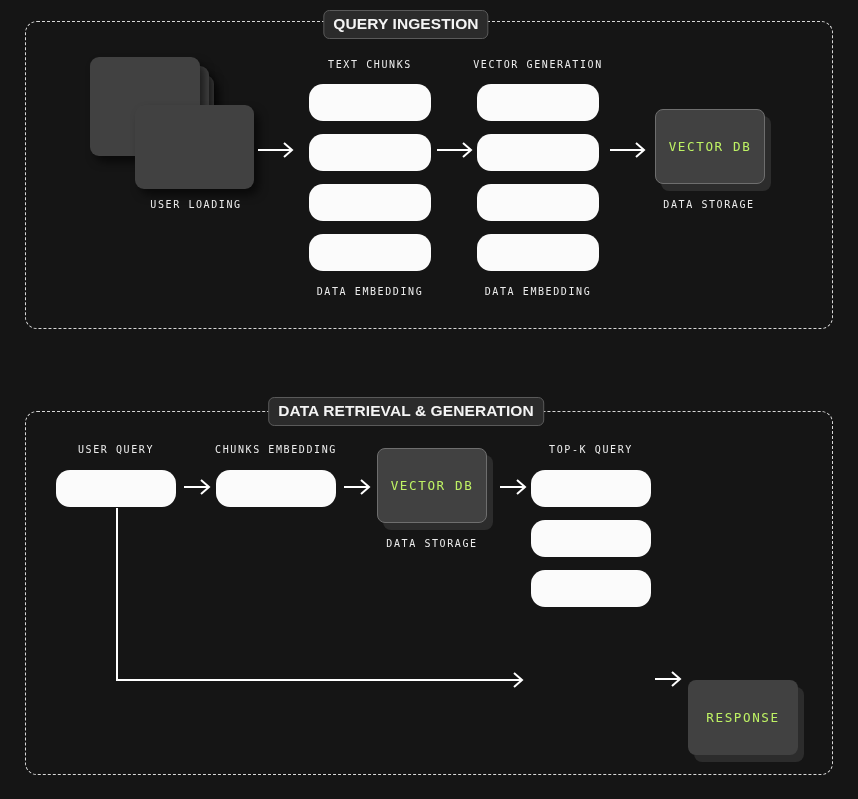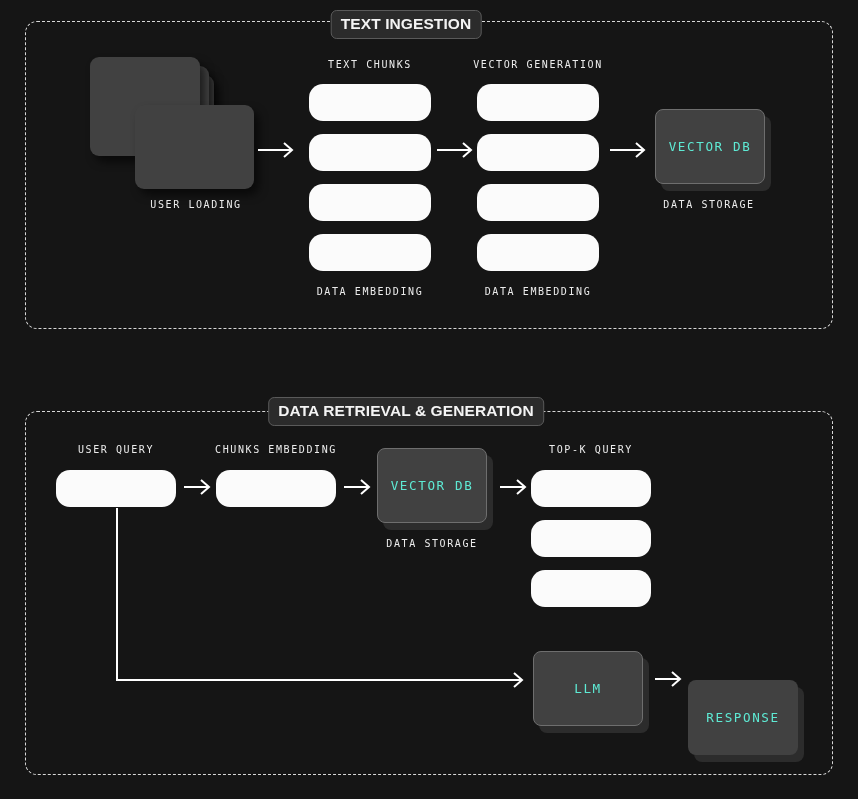--- a/index.html
+++ b/index.html
@@ -64,21 +64,21 @@
     border-radius: 9px;
   }
   .card.shadow { box-shadow: 5px 6px 9px rgba(0,0,0,0.55); }
 
   .dbox {
     position: absolute;
     background: #414141;
     border-radius: 8px;
     border: 1px solid #6e6e6e;
     box-shadow: 6px 7px 0 0 #2c2c2c;
-    color: #5eead4;
+    color: #bef264;
     font-size: 12.6px;
     letter-spacing: 1.6px;
     display: flex;
     align-items: center;
     justify-content: center;
     white-space: nowrap;
   }
   .dbox.noborder { border-color: transparent; }
 
   
@@ -87,21 +87,21 @@
 
   
   #elbow { position: absolute; left: 110px; top: 503px; }
 </style>
 </head>
 <body>
 
 <div id="stage">
 
   <div class="panel" id="panel-ingestion"></div>
-  <div class="panel-title" id="title-ingestion">TEXT INGESTION</div>
+  <div class="panel-title" id="title-ingestion">QUERY INGESTION</div>
 
   <div class="card shadow" style="left:178px; top:75px; width:36px; height:78px;"></div>
   <div class="card shadow" style="left:165px; top:66px; width:44px; height:86px;"></div>
   <div class="card shadow" style="left:90px; top:57px; width:110px; height:99px;"></div>
   <div class="card shadow" style="left:135px; top:105px; width:119px; height:84px;"></div>
   <div class="lbl" style="left:196px; top:199px;">USER LOADING</div>
 
   <div class="arrow" style="left:258px; top:142px;">
     <svg width="38" height="16" viewBox="0 0 38 16">
       <line x1="0" y1="8" x2="33" y2="8" stroke="#ffffff" stroke-width="2"></line>
@@ -182,23 +182,20 @@
   <div class="pill" style="left:531px; top:520px; width:120px;"></div>
   <div class="pill" style="left:531px; top:570px; width:120px;"></div>
 
   <div id="elbow">
     <svg width="425" height="190" viewBox="0 0 425 190">
       <polyline points="7,5 7,177 411,177" fill="none" stroke="#ffffff" stroke-width="2"></polyline>
       <polyline points="404,170 412,177 404,184" fill="none" stroke="#ffffff" stroke-width="2"></polyline>
     </svg>
   </div>
 
-  <div class="dbox" style="left:533px; top:651px; width:110px; height:75px;">
-    <span>LLM</span>
-  </div>
 
   <div class="arrow" style="left:655px; top:671px;">
     <svg width="30" height="16" viewBox="0 0 30 16">
       <line x1="0" y1="8" x2="24" y2="8" stroke="#ffffff" stroke-width="2"></line>
       <polyline points="17,1 25,8 17,15" fill="none" stroke="#ffffff" stroke-width="2"></polyline>
     </svg>
   </div>
 
   <div class="dbox noborder" style="left:688px; top:651px; width:110px; height:75px;margin-top:29px;">
     <span>RESPONSE</span>

